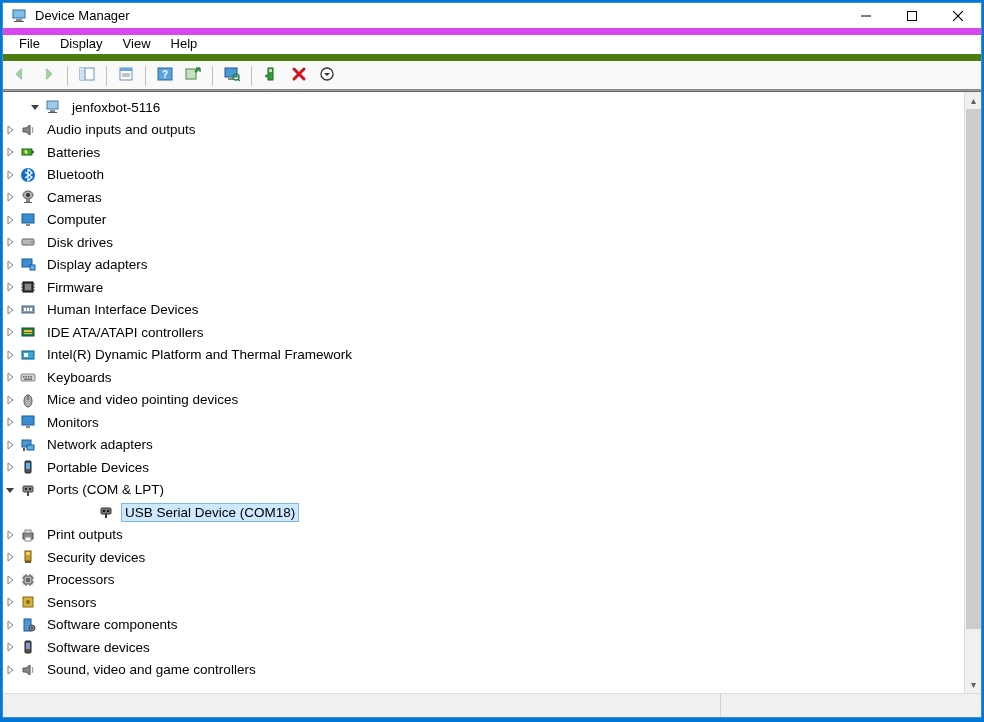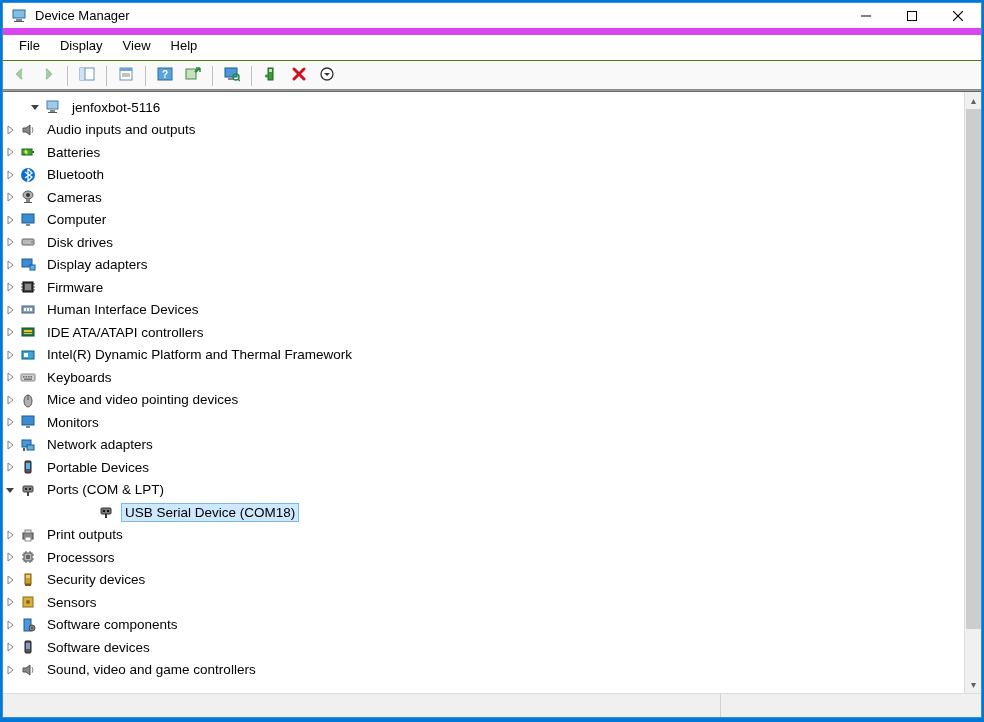--- a/index.html
+++ b/index.html
@@ -42,23 +42,23 @@
   .window-controls { display: flex; }
   .win-btn {
     width: 46px; height: 30px;
     display: flex; align-items: center; justify-content: center;
     cursor: pointer;
   }
   .win-btn svg { width: 10px; height: 10px; }
   
   .menubar {
     height: 26px;
-    border-bottom: 1px solid #4d7c0f;
+    border-bottom: 7px solid #4d7c0f;
     display: flex;
-    align-items: flex-start;
+    align-items: flex-end;
     padding: 0 6px;
     font-size: 13px;
   }
   .menubar .menu-item {
     padding: 3px 10px;
     cursor: pointer;
   }
   
   .toolbar {
     height: 30px;
@@ -576,20 +576,35 @@
           <span class="label">Print outputs</span>
         </div>
         <div class="tree-row indent-1">
           <span class="expander">
             <svg width="10" height="10" viewBox="0 0 10 10">
               <path d="M3 1 L8 5 L3 9 Z" fill="none" stroke="#808080" stroke-width="1"></path>
             </svg>
           </span>
           <span class="icon">
             <svg width="16" height="16" viewBox="0 0 16 16">
+              <rect x="5" y="2" width="6" height="10" fill="#c8a030" stroke="#7a5a10"></rect>
+              <rect x="6" y="3" width="4" height="3" fill="#f0d060"></rect>
+              <rect x="5" y="12" width="6" height="2" fill="#7a5a10"></rect>
+            </svg>
+          </span>
+          <span class="label">Security devices</span>
+        </div>
+        <div class="tree-row indent-1">
+          <span class="expander">
+            <svg width="10" height="10" viewBox="0 0 10 10">
+              <path d="M3 1 L8 5 L3 9 Z" fill="none" stroke="#808080" stroke-width="1"></path>
+            </svg>
+          </span>
+          <span class="icon">
+            <svg width="16" height="16" viewBox="0 0 16 16">
               <rect x="4" y="4" width="8" height="8" fill="#b8b8b8" stroke="#555"></rect>
               <rect x="6" y="6" width="4" height="4" fill="#666"></rect>
               <line x1="2" y1="6" x2="4" y2="6" stroke="#555"></line>
               <line x1="2" y1="10" x2="4" y2="10" stroke="#555"></line>
               <line x1="12" y1="6" x2="14" y2="6" stroke="#555"></line>
               <line x1="12" y1="10" x2="14" y2="10" stroke="#555"></line>
               <line x1="6" y1="2" x2="6" y2="4" stroke="#555"></line>
               <line x1="10" y1="2" x2="10" y2="4" stroke="#555"></line>
               <line x1="6" y1="12" x2="6" y2="14" stroke="#555"></line>
               <line x1="10" y1="12" x2="10" y2="14" stroke="#555"></line>
@@ -598,35 +613,20 @@
           <span class="label">Processors</span>
         </div>
         <div class="tree-row indent-1">
           <span class="expander">
             <svg width="10" height="10" viewBox="0 0 10 10">
               <path d="M3 1 L8 5 L3 9 Z" fill="none" stroke="#808080" stroke-width="1"></path>
             </svg>
           </span>
           <span class="icon">
             <svg width="16" height="16" viewBox="0 0 16 16">
-              <rect x="5" y="2" width="6" height="10" fill="#c8a030" stroke="#7a5a10"></rect>
-              <rect x="6" y="3" width="4" height="3" fill="#f0d060"></rect>
-              <rect x="5" y="12" width="6" height="2" fill="#7a5a10"></rect>
-            </svg>
-          </span>
-          <span class="label">Security devices</span>
-        </div>
-        <div class="tree-row indent-1">
-          <span class="expander">
-            <svg width="10" height="10" viewBox="0 0 10 10">
-              <path d="M3 1 L8 5 L3 9 Z" fill="none" stroke="#808080" stroke-width="1"></path>
-            </svg>
-          </span>
-          <span class="icon">
-            <svg width="16" height="16" viewBox="0 0 16 16">
               <rect x="3" y="3" width="10" height="10" fill="#d8b040" stroke="#8a6a10"></rect>
               <circle cx="8" cy="8" r="2" fill="#8a6a10"></circle>
             </svg>
           </span>
           <span class="label">Sensors</span>
         </div>
         <div class="tree-row indent-1">
           <span class="expander">
             <svg width="10" height="10" viewBox="0 0 10 10">
               <path d="M3 1 L8 5 L3 9 Z" fill="none" stroke="#808080" stroke-width="1"></path>

